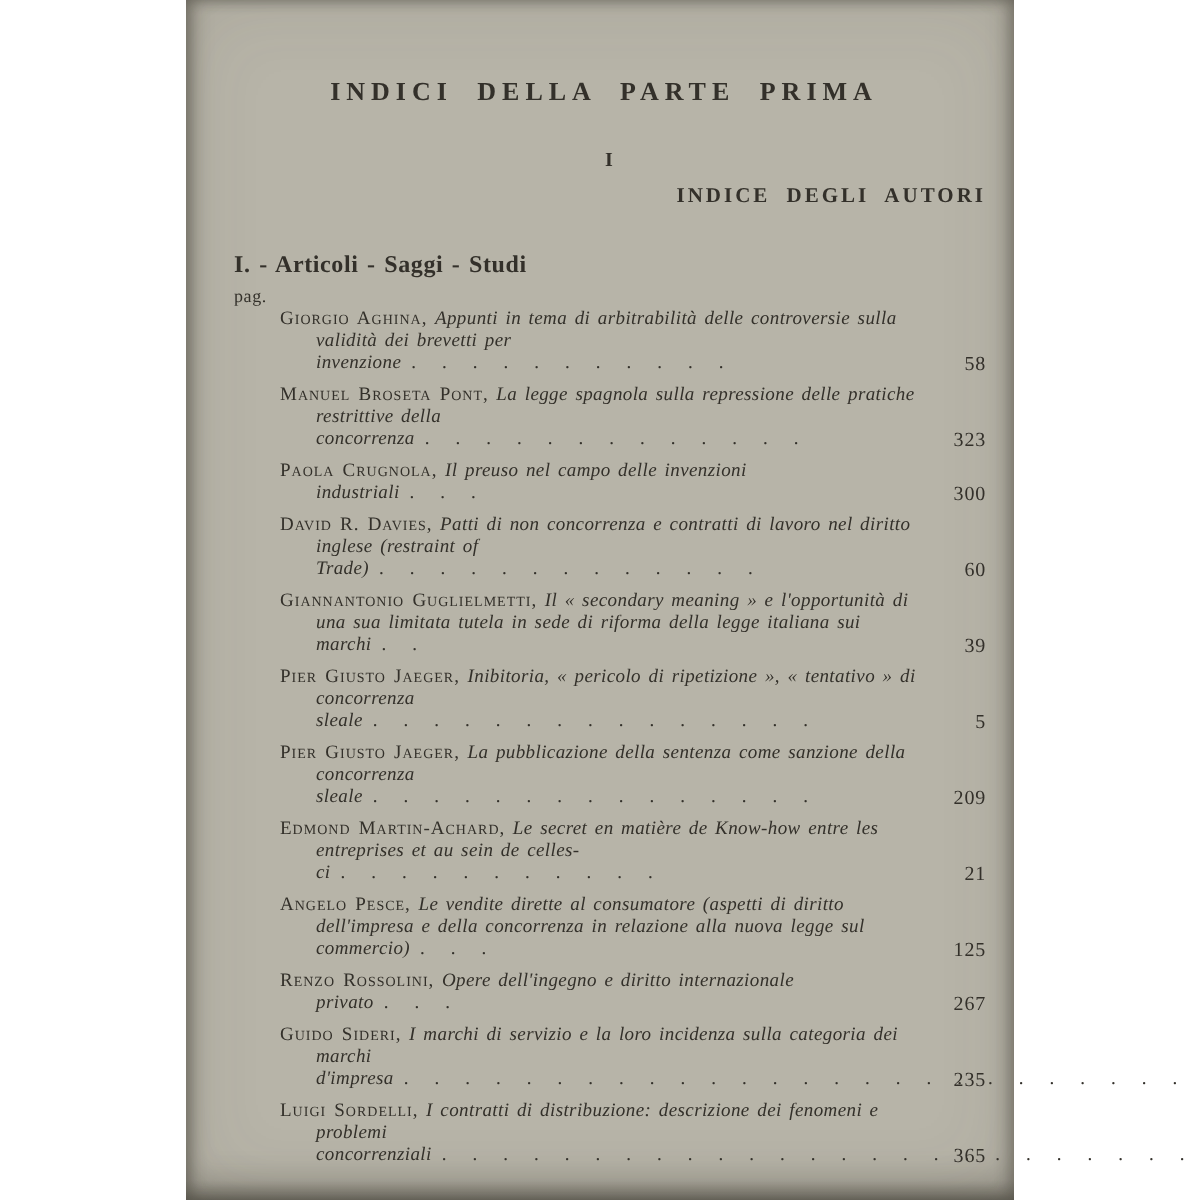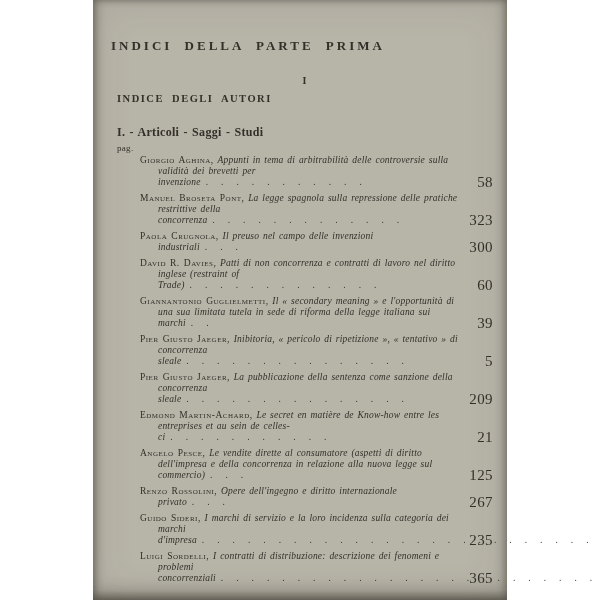--- a/index.html
+++ b/index.html
@@ -30,46 +30,46 @@
       inset 0 -10px 14px rgba(55,52,42,.28),
       inset 0 0 40px rgba(70,66,54,.12);
     padding:38px 14px 0 24px;
   }
   .page::after{
     content:"";position:absolute;left:0;right:0;bottom:0;height:10px;
     background:linear-gradient(to bottom, rgba(60,58,48,0), rgba(60,58,48,.30));
     pointer-events:none;
   }
   .main-title{
-    font-size:13px;font-weight:bold;
+    text-align:center;font-size:13px;font-weight:bold;
     letter-spacing:3px;word-spacing:6px;white-space:nowrap;
     margin-left:-6px;
   }
   .sec-num{
     text-align:center;font-size:10px;font-weight:bold;letter-spacing:1px;
     margin-top:21px;
   }
   .sec-title{
-    text-align:left;font-size:10.5px;font-weight:bold;
+    text-align:right;font-size:10.5px;font-weight:bold;
     letter-spacing:1.5px;word-spacing:4px;margin-top:7px;
   }
   .subsec-title{
     font-size:12px;font-weight:bold;letter-spacing:.3px;word-spacing:1px;
     margin-top:21px;
   }
   .pag-label{
     text-align:left;font-size:9px;margin-top:3px;margin-bottom:2px;letter-spacing:.3px;
   }
   .entries{font-size:9.5px;line-height:11px;margin-left:23px;}
   .entry{position:relative;margin-bottom:5px;padding-right:34px;}
   .entry-body{display:block;padding-left:18px;text-indent:-18px;letter-spacing:.2px;word-spacing:1.2px;}
   .author{font-variant:small-caps;letter-spacing:.5px;}
   .title{font-style:italic;}
   .leader{letter-spacing:13px;padding-left:5px;font-style:normal;}
-  .pagenum{position:absolute;right:0;bottom:0;font-size:15px;letter-spacing:.4px;}
+  .pagenum{position:absolute;right:0;bottom:0;font-size:10px;letter-spacing:.4px;}
 </style>
 </head>
 <body>
 
 <div class="photo">
   <div class="page">
     <h1 class="main-title">INDICI  DELLA  PARTE  PRIMA</h1>
     <div class="sec-num">I</div>
     <h2 class="sec-title">INDICE  DEGLI  AUTORI</h2>
     <h3 class="subsec-title">I. - Articoli - Saggi - Studi</h3>

